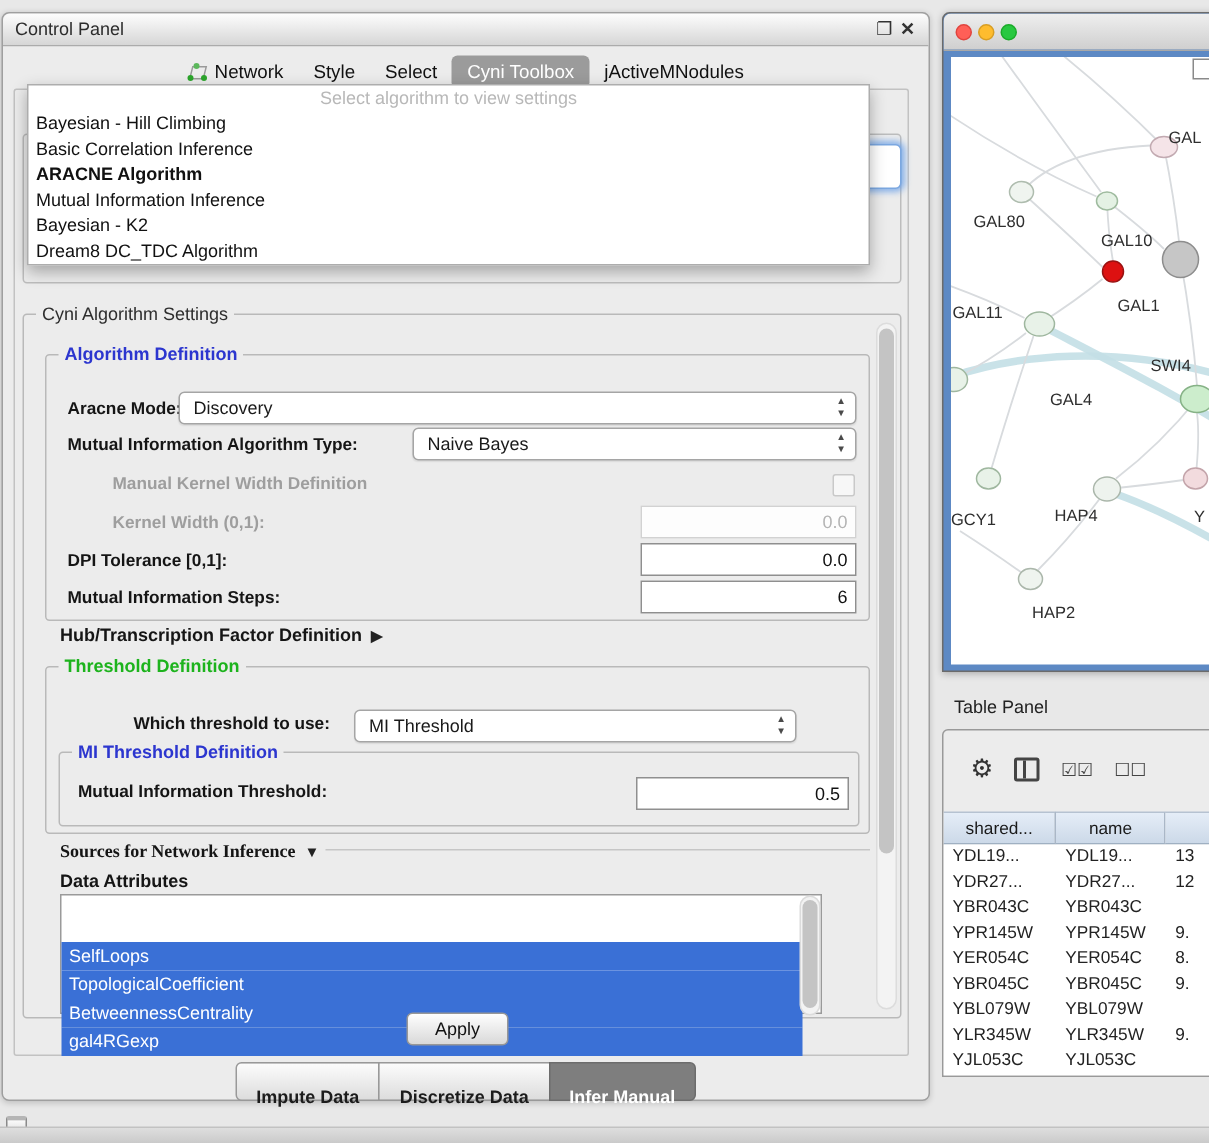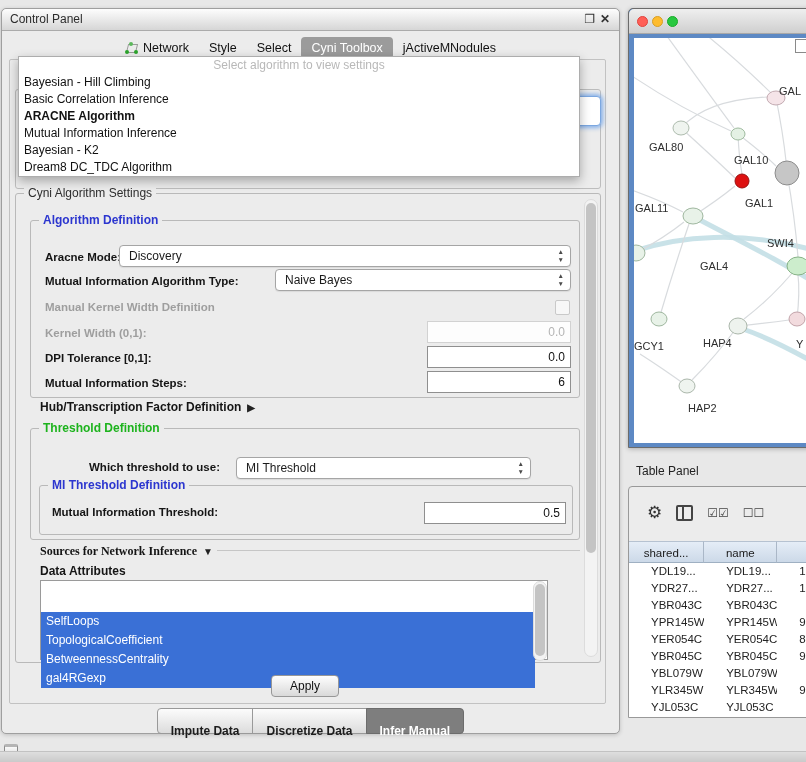--- a/index.html
+++ b/index.html
@@ -8,21 +8,21 @@
     background:#e8e8e8;font-family:"Liberation Sans",sans-serif;font-size:12px;color:#1a1a1a;
   }
   
   .abs{position:absolute;}
   .groupbox{position:absolute;border:1px solid #b9b9b9;border-radius:3px;}
   .grouptitle{position:absolute;top:-8px;left:8px;background:#ececec;padding:0 4px;font-size:12px;font-weight:bold;white-space:nowrap;}
   .grouptitle.dark{color:#2e2e2e;font-weight:normal;}
   .grouptitle.blue{color:#2c36cf;}
   .grouptitle.green{color:#1db31d;}
   .lbl{position:absolute;font-size:11.5px;font-weight:bold;color:#151515;white-space:nowrap;}
-  .lbl.disabled{color:#9e9e9e;}
+  .lbl.disabled{color:#9e9e9e;margin-left:30px;}
   .combo{position:absolute;background:#fff;border:1px solid #a5a5a5;border-radius:4px;height:22px;box-sizing:border-box;
          font-size:12px;line-height:20px;padding-left:9px;box-shadow:0 1px 1px rgba(0,0,0,.08);}
   .combo::before{content:"▲";position:absolute;right:6px;top:2px;font-size:6.5px;line-height:8px;color:#4a4a4a;}
   .combo::after{content:"▼";position:absolute;right:6px;bottom:2px;font-size:6.5px;line-height:8px;color:#4a4a4a;}
   .tfield{position:absolute;background:#fff;border:1px solid #8f8f8f;height:22px;box-sizing:border-box;
           font-family:"Liberation Sans",sans-serif;font-size:12px;text-align:right;padding:0 5px;color:#111;}
   .tfield.disabled{border-color:#d2d2d2;color:#b4b4b4;background:#fdfdfd;}
   .cb{position:absolute;width:13px;height:13px;border:1px solid #c9c9c9;background:#f7f7f7;border-radius:2px;}
   .sb-track{position:absolute;background:#f3f3f3;border:1px solid #dcdcdc;border-radius:7px;}
   .sb-thumb{position:absolute;left:1px;right:1px;background:#c4c4c4;border-radius:6px;}
@@ -84,21 +84,21 @@
   .tp-toolbar{position:absolute;left:0;top:10px;right:0;height:32px;display:flex;align-items:center;gap:14px;padding-left:18px;}
   .gear-glyph{font-size:17px;color:#333;line-height:18px;}
   .icon-col{width:13px;height:12px;border:2px solid #444;border-radius:2px;position:relative;}
   .icon-col::after{content:'';position:absolute;left:4px;top:0;bottom:0;width:2px;background:#444;}
   .icon-pair{font-size:12px;color:#444;letter-spacing:0px;}
   .tp-header{position:absolute;left:0;top:54px;right:0;height:22px;display:flex;}
   .tp-hcell{box-sizing:border-box;height:22px;line-height:22px;text-align:center;font-size:11.5px;color:#1a1a1a;
       background:linear-gradient(#e5edf7,#ccd9e8);border-right:1px solid #aab7c7;border-top:1px solid #b6c2d1;border-bottom:1px solid #9fb0c2;}
   .tp-body{position:absolute;left:0;top:76px;right:0;bottom:0;background:#fff;}
   .tp-row{display:flex;height:17px;}
-  .tp-cell{box-sizing:border-box;height:17px;line-height:17px;padding-left:22px;font-size:11.5px;color:#222;white-space:nowrap;overflow:hidden;}
+  .tp-cell{box-sizing:border-box;height:17px;line-height:17px;padding-left:6px;font-size:11.5px;color:#222;white-space:nowrap;overflow:hidden;}
   .w1{width:76px;} .w2{width:74px;} .w3{width:42px;}
   
   .mini-icon{position:absolute;left:4px;top:744px;width:14px;height:12px;background:linear-gradient(#fafafa,#ddd);
       border:1px solid #8a8a8a;border-radius:2px;box-sizing:border-box;border-top-width:3px;border-top-color:#b5b5b5;}
   .bottom-strip{position:absolute;left:0;top:751px;width:806px;height:11px;background:linear-gradient(#dedede,#c8c8c8);
       border-top:1px solid #c2c2c2;}
 </style>
 </head>
 <body>
 
@@ -135,21 +135,21 @@
   <div class="popup">
       <div class="popup-item placeholder">Select algorithm to view settings</div>
       <div class="popup-item">Bayesian - Hill Climbing</div>
       <div class="popup-item">Basic Correlation Inference</div>
       <div class="popup-item bold">ARACNE Algorithm</div>
       <div class="popup-item">Mutual Information Inference</div>
       <div class="popup-item">Bayesian - K2</div>
       <div class="popup-item">Dream8 DC_TDC Algorithm</div>
     </div>
 
-  <div class="groupbox" style="left:13px;top:184px;width:584px;height:468px;">
+  <div class="groupbox" style="left:13px;top:200px;width:584px;height:468px;">
     <span class="grouptitle dark">Cyni Algorithm Settings</span>
 
     <div class="groupbox" style="left:14px;top:26px;width:548px;height:176px;">
       <span class="grouptitle blue">Algorithm Definition</span>
 
       <span class="lbl" style="left:14px;top:30px;">Aracne Mode:</span>
       <div class="combo" style="left:88px;top:24px;width:452px;">
         <span>Discovery</span>
       </div>
 

